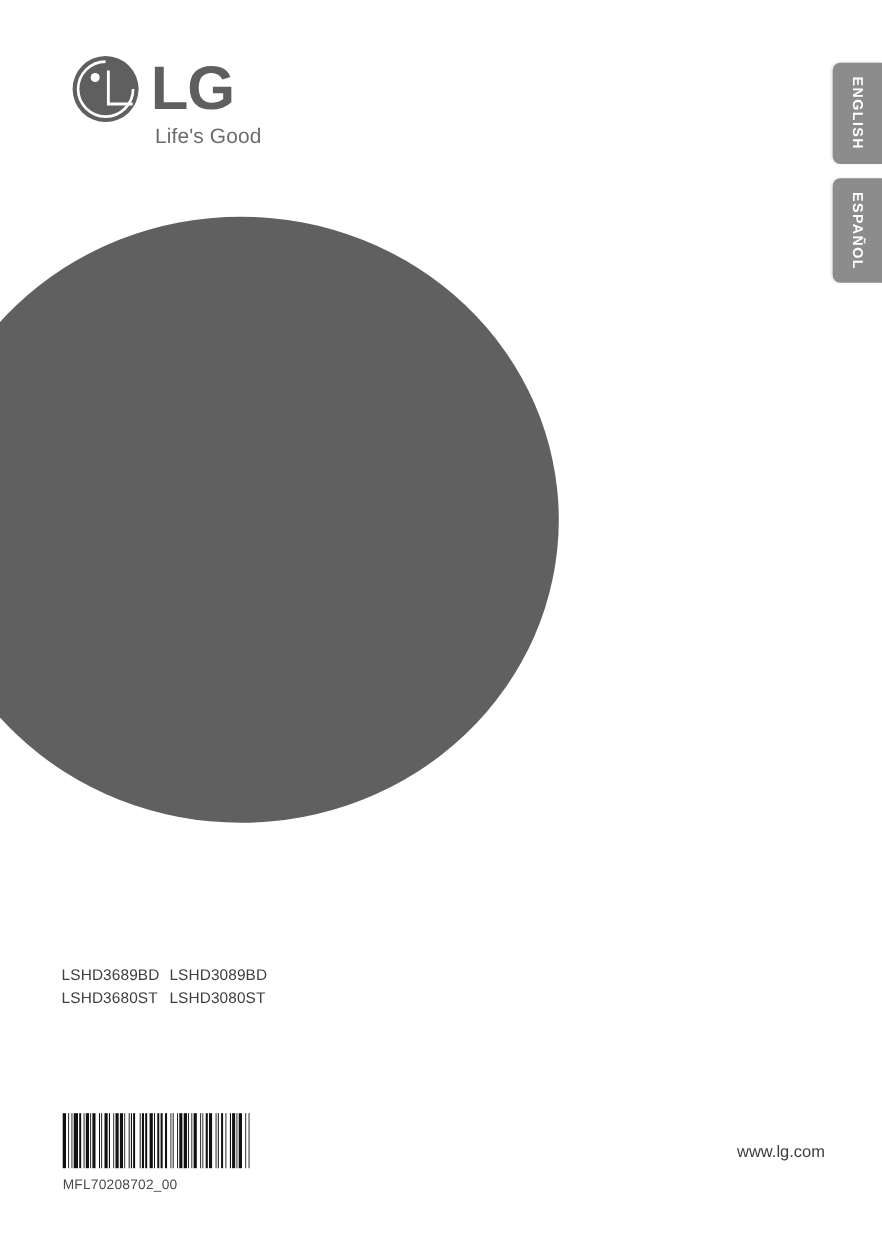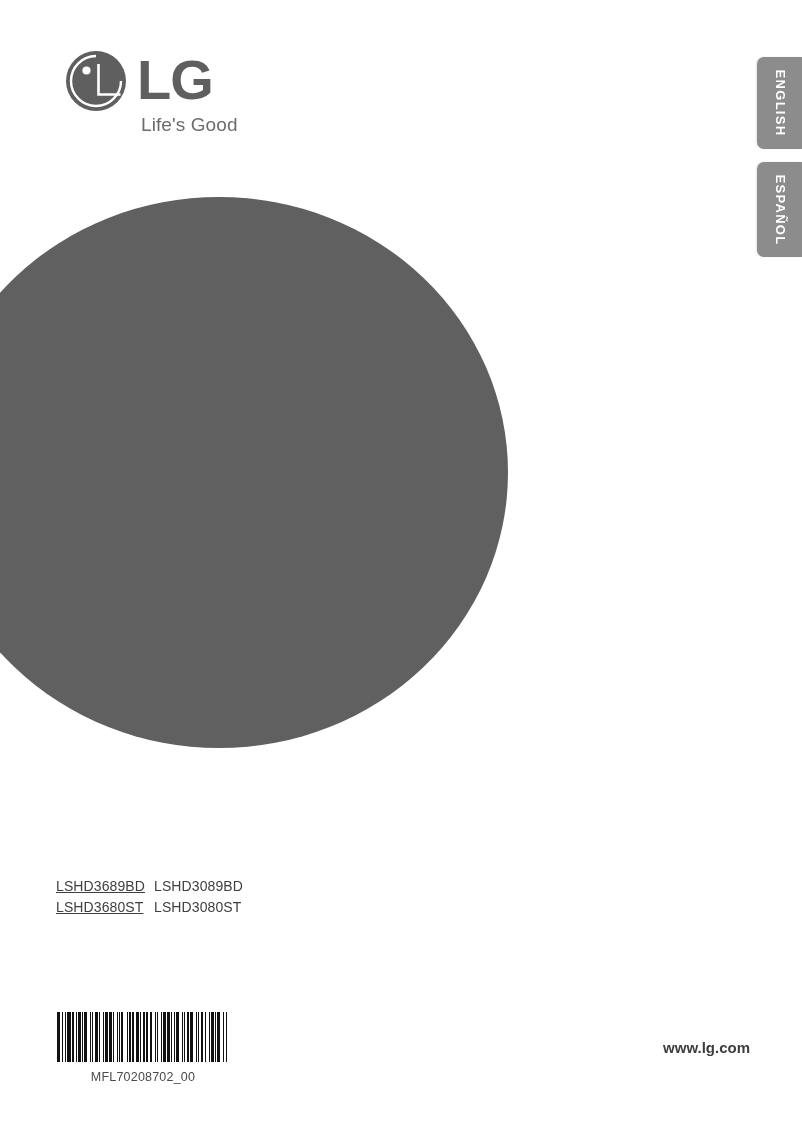--- a/index.html
+++ b/index.html
@@ -133,21 +133,21 @@
   .model-row {
     display: flex;
     line-height: 21px;
   }
   .model-cell {
     font-size: 14px;
     color: #3f3f3f;
     letter-spacing: 0.1px;
     white-space: nowrap;
   }
-  .model-cell.col1 { width: 98px; text-decoration: underline; }
+  .model-cell.col1 { width: 98px; }
 
   
   .barcode-block {
     position: absolute;
     left: 57px;
     top: 1012px;
   }
   .barcode-bars {
     display: flex;
     align-items: flex-end;
@@ -155,41 +155,40 @@
     width: 172px;
   }
   .barcode-bars i {
     display: block;
     height: 100%;
     background: #111111;
   }
   .barcode-bars i.sp { background: #ffffff; }
   .barcode-number {
     margin-top: 8px;
-    text-align: center;
+    text-align: left;
     width: 172px;
     font-size: 12.5px;
     color: #4a4a4a;
     letter-spacing: 0.2px;
     white-space: nowrap;
   }
 
   
   .footer {
     position: absolute;
     right: 52px;
     top: 1036px;
     text-align: right;
   }
   .footer-site {
     font-size: 15px;
     color: #3d3d3d;
     line-height: 24px;
     white-space: nowrap;
-    font-weight: bold;
   }
   .footer-copy {
     font-size: 14px;
     color: #3d3d3d;
     line-height: 24px;
     white-space: nowrap;
   }
 </style>
 </head>
 <body>

